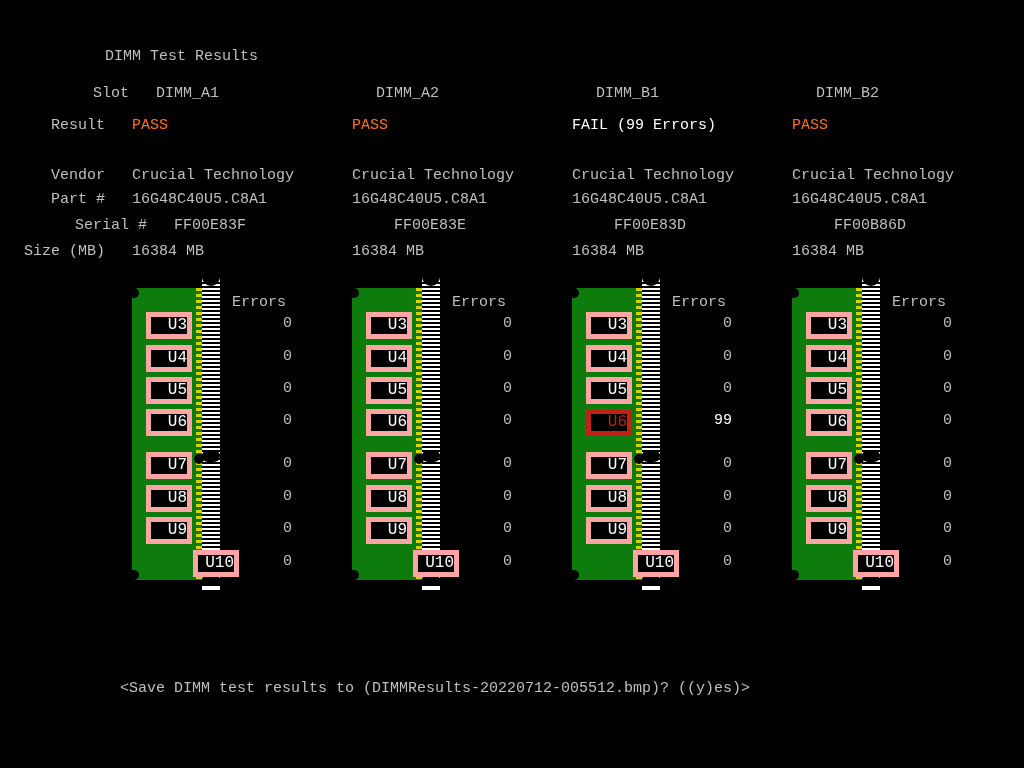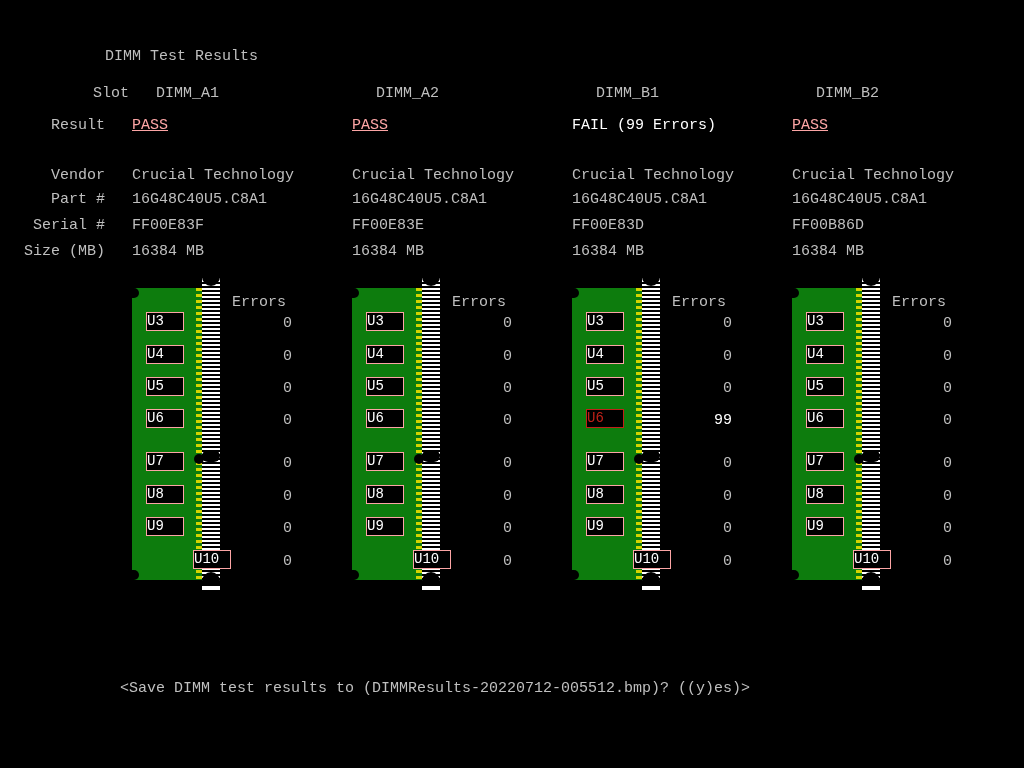--- a/index.html
+++ b/index.html
@@ -31,24 +31,24 @@
     width: 220px;
   }
   .col0 { left: 132px; }
   .col1 { left: 352px; }
   .col2 { left: 572px; }
   .col3 { left: 792px; }
   .y-slot   { top: 85px; margin-left: 24px; }
   .y-result { top: 117px; }
   .y-vendor { top: 167px; }
   .y-part   { top: 191px; }
-  .y-serial { top: 217px; }
+  .y-serial { top: 217px; margin-left: 42px; }
   .y-size   { top: 243px; }
 
-  .pass { color: #fca5a5; text-decoration: underline; }
+  .pass { color: #f97316; }
   .fail { color: #ffffff; }
 
   .dimm-area {
     position: absolute;
     top: 278px;
   }
   .dimm-area.col0 { left: 132px; }
   .dimm-area.col1 { left: 352px; }
   .dimm-area.col2 { left: 572px; }
   .dimm-area.col3 { left: 792px; }
@@ -112,23 +112,23 @@
     position:absolute; left:62px; width:10px; height:10px; background:#000;
     top:176px; border-radius:5px;
   }
 
   .chip {
     position: absolute;
     left: 14px;
     width: 36px;
     height: 17px;
     background: #000;
-    border: 1px solid #fca5a5;
-    font-size: 14px;
-    text-align: left;
+    border: 5px solid #fca5a5;
+    font-size: 16px;
+    text-align: right;
     line-height: 17px;
     color: #fff;
   }
   .chip.fail { color: #c02118; border-color: #c02118; }
   .chip.pos0 { top: 34px; }
   .chip.pos1 { top: 67px; }
   .chip.pos2 { top: 99px; }
   .chip.pos3 { top: 131px; }
   .chip.pos4 { top: 174px; }
   .chip.pos5 { top: 207px; }

